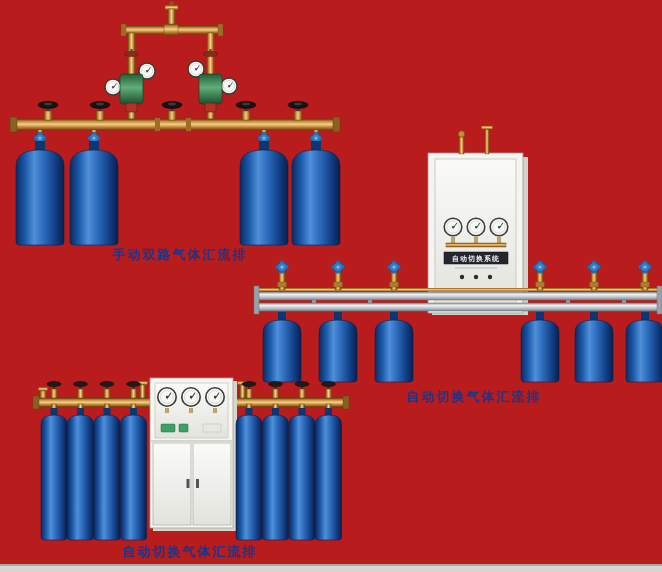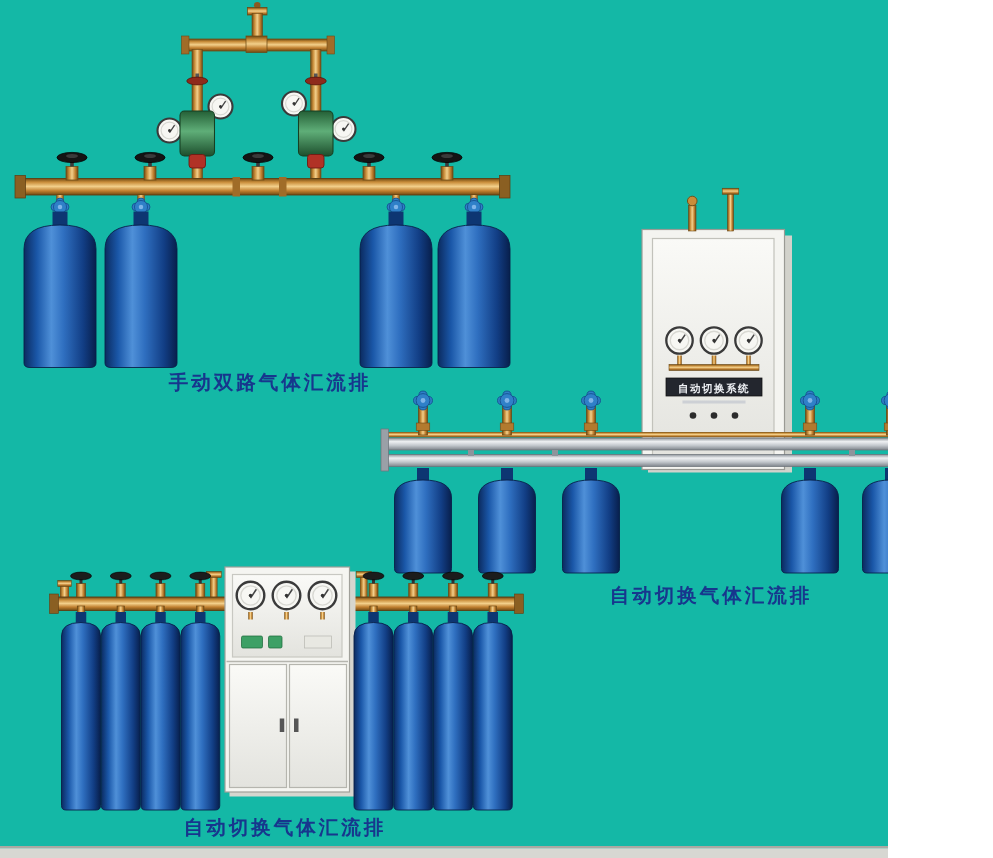--- a/index.html
+++ b/index.html
@@ -1,20 +1,20 @@
 <!DOCTYPE html>
 <html><head>
 <meta charset="utf-8">
 <style>
   html, body { margin: 0; padding: 0; background: #ffffff; }
   #stage {
     position: relative;
-    width: 592px;
+    width: 662px;
     height: 572px;
-    background: #14b8a6;
+    background: #b91c1c;
     overflow: hidden;
     font-family: "DejaVu Sans", "Liberation Sans", sans-serif;
   }
   svg { position: absolute; left: 0; top: 0; }
   text.caption {
     font-family: "DejaVu Sans", "Liberation Sans", sans-serif;
     font-size: 13px;
     font-weight: bold;
     fill: #17368d;
     text-anchor: middle;

